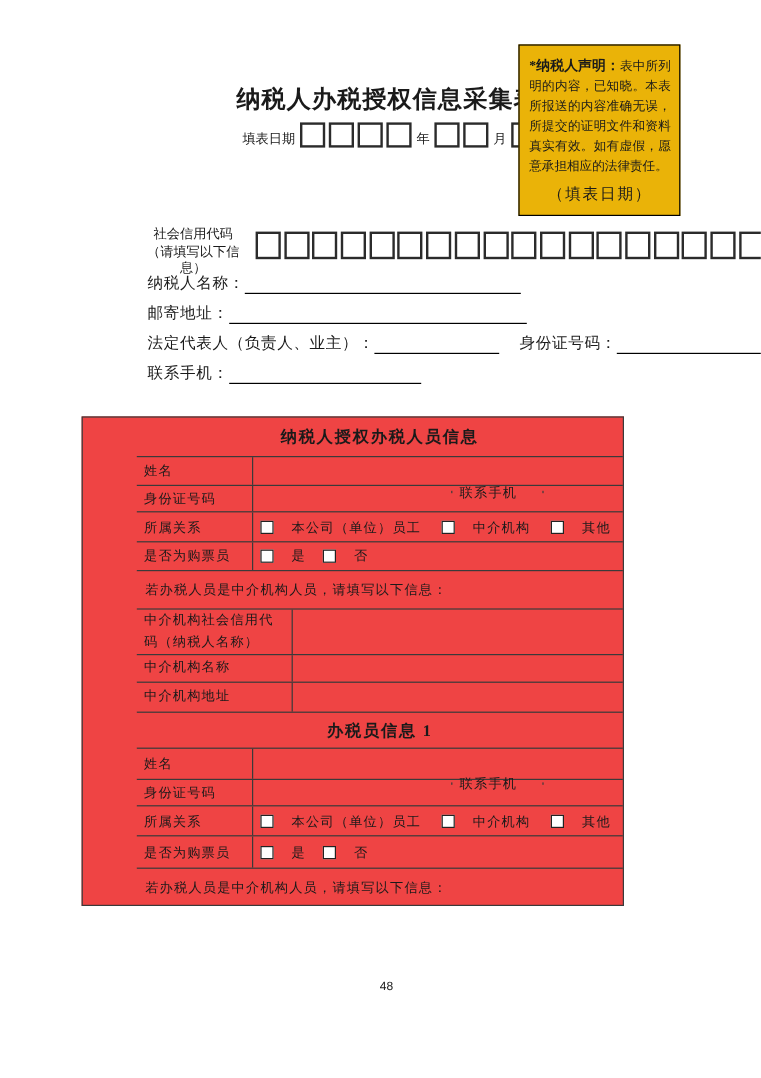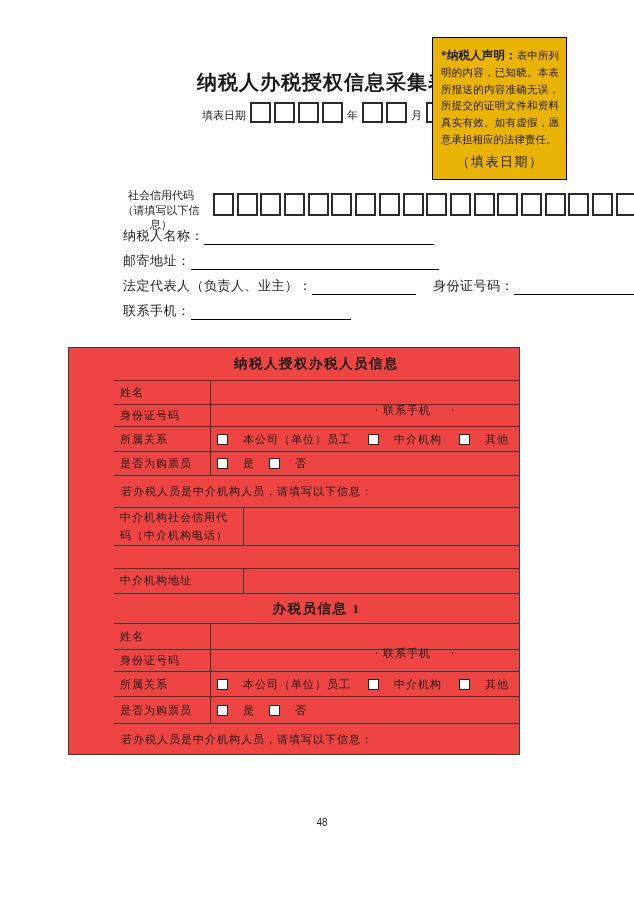--- a/index.html
+++ b/index.html
@@ -247,25 +247,26 @@
           <span>否</span>
         </span>
     </div>
   </div>
 
   <div class="trow h32">
     <div class="note valf">若办税人员是中介机构人员，请填写以下信息：</div>
   </div>
 
   <div class="trow h37">
-    <div class="cell lblw">中介机构社会信用代码（中介机构电话）</div>
+    <div class="cell lblw">中介机构社会信用代码（纳税人名称）</div>
     <div class="cell valf"></div>
   </div>
 
   <div class="trow h23">
+    <div class="cell lblw">中介机构名称</div>
     <div class="cell valf"></div>
   </div>
 
   <div class="trow h25">
     <div class="cell lblw">中介机构地址</div>
     <div class="cell valf"></div>
   </div>
 
 
   <div class="trow sec-title h30">办税员信息 1</div>

